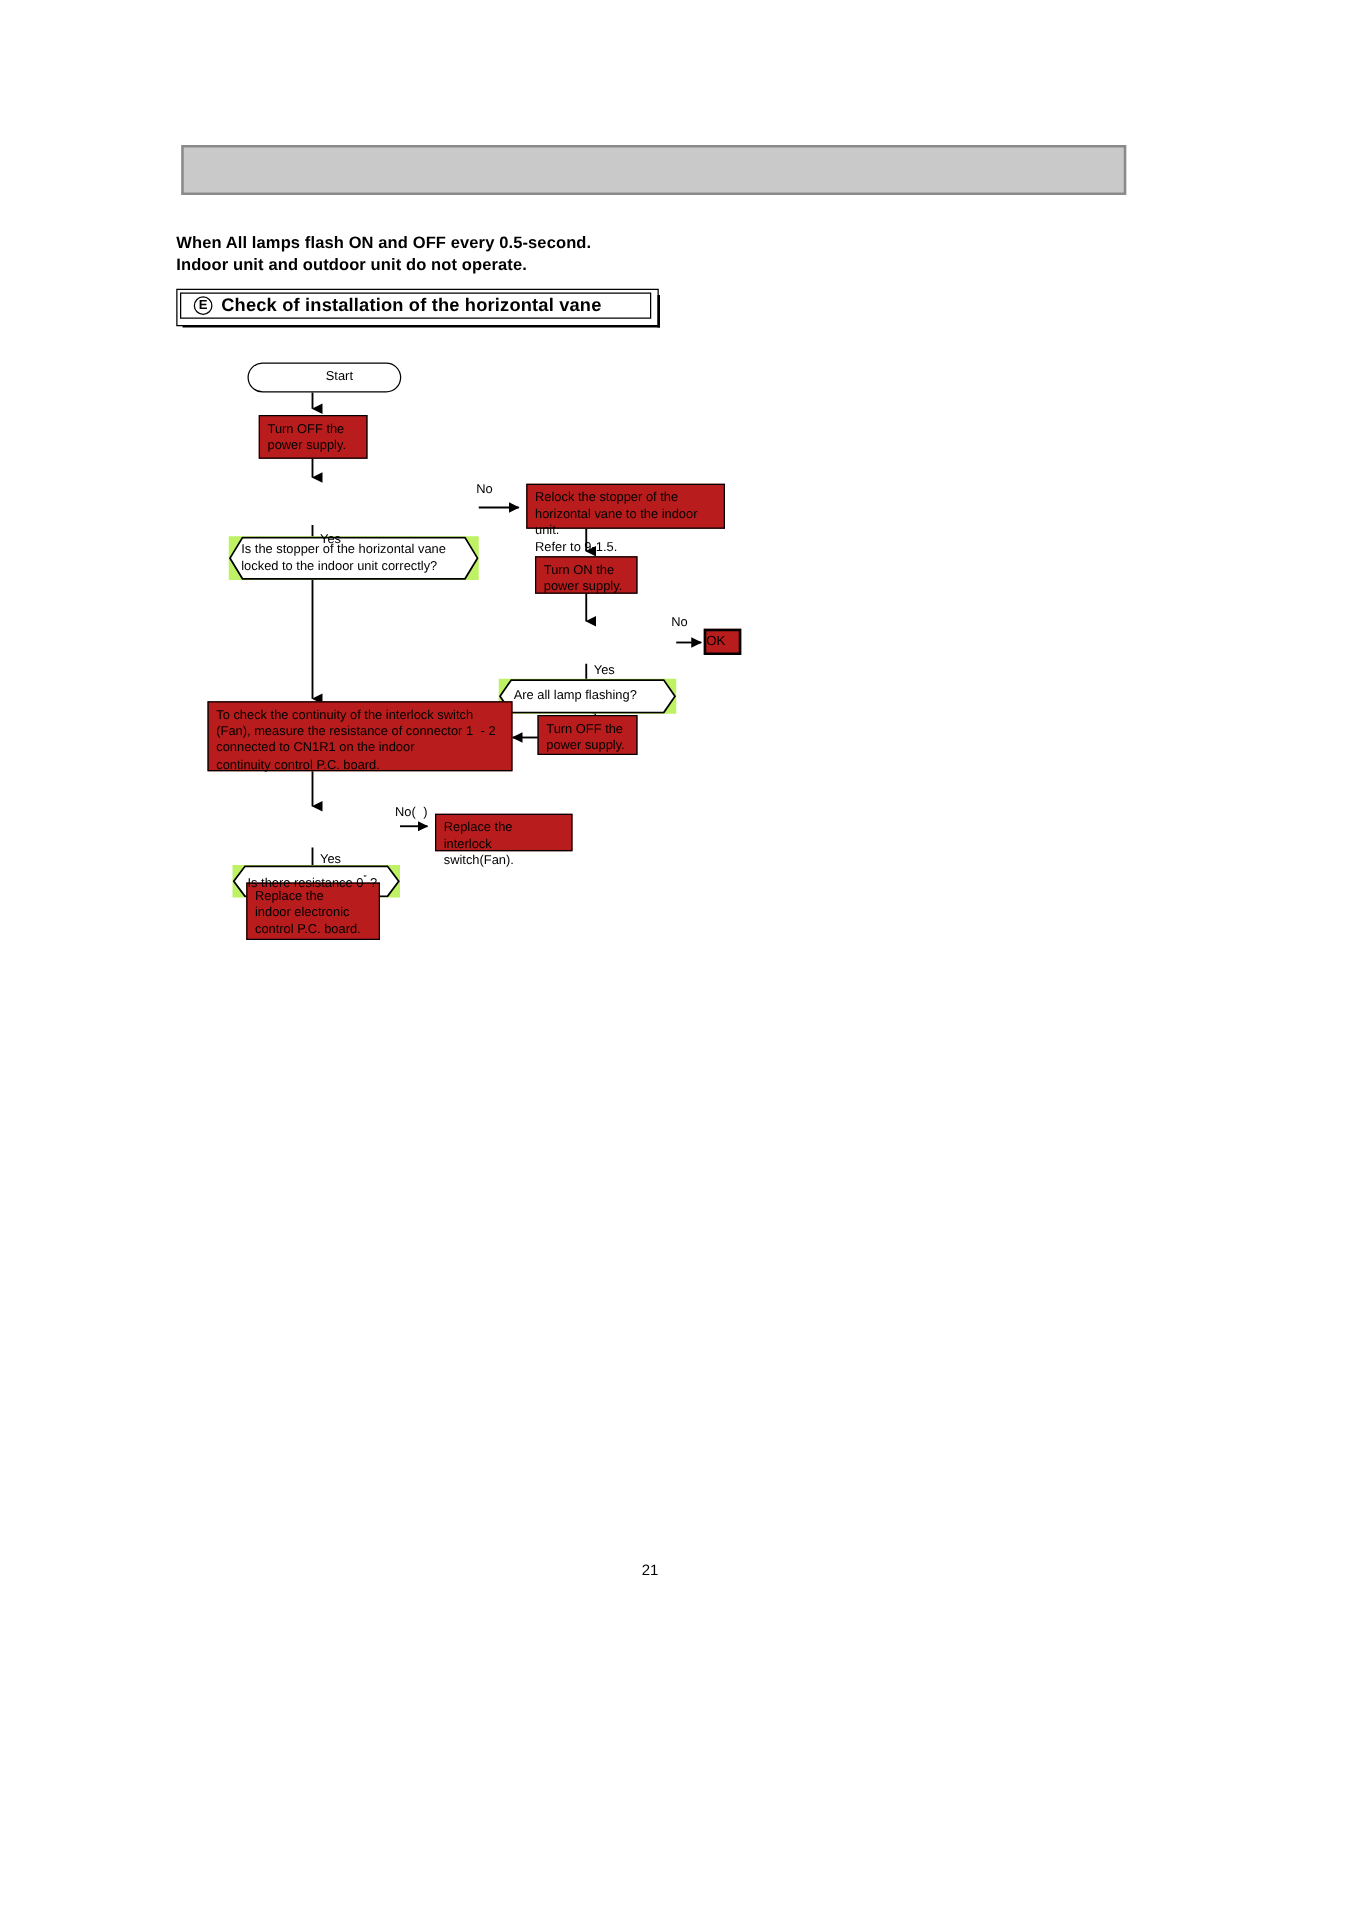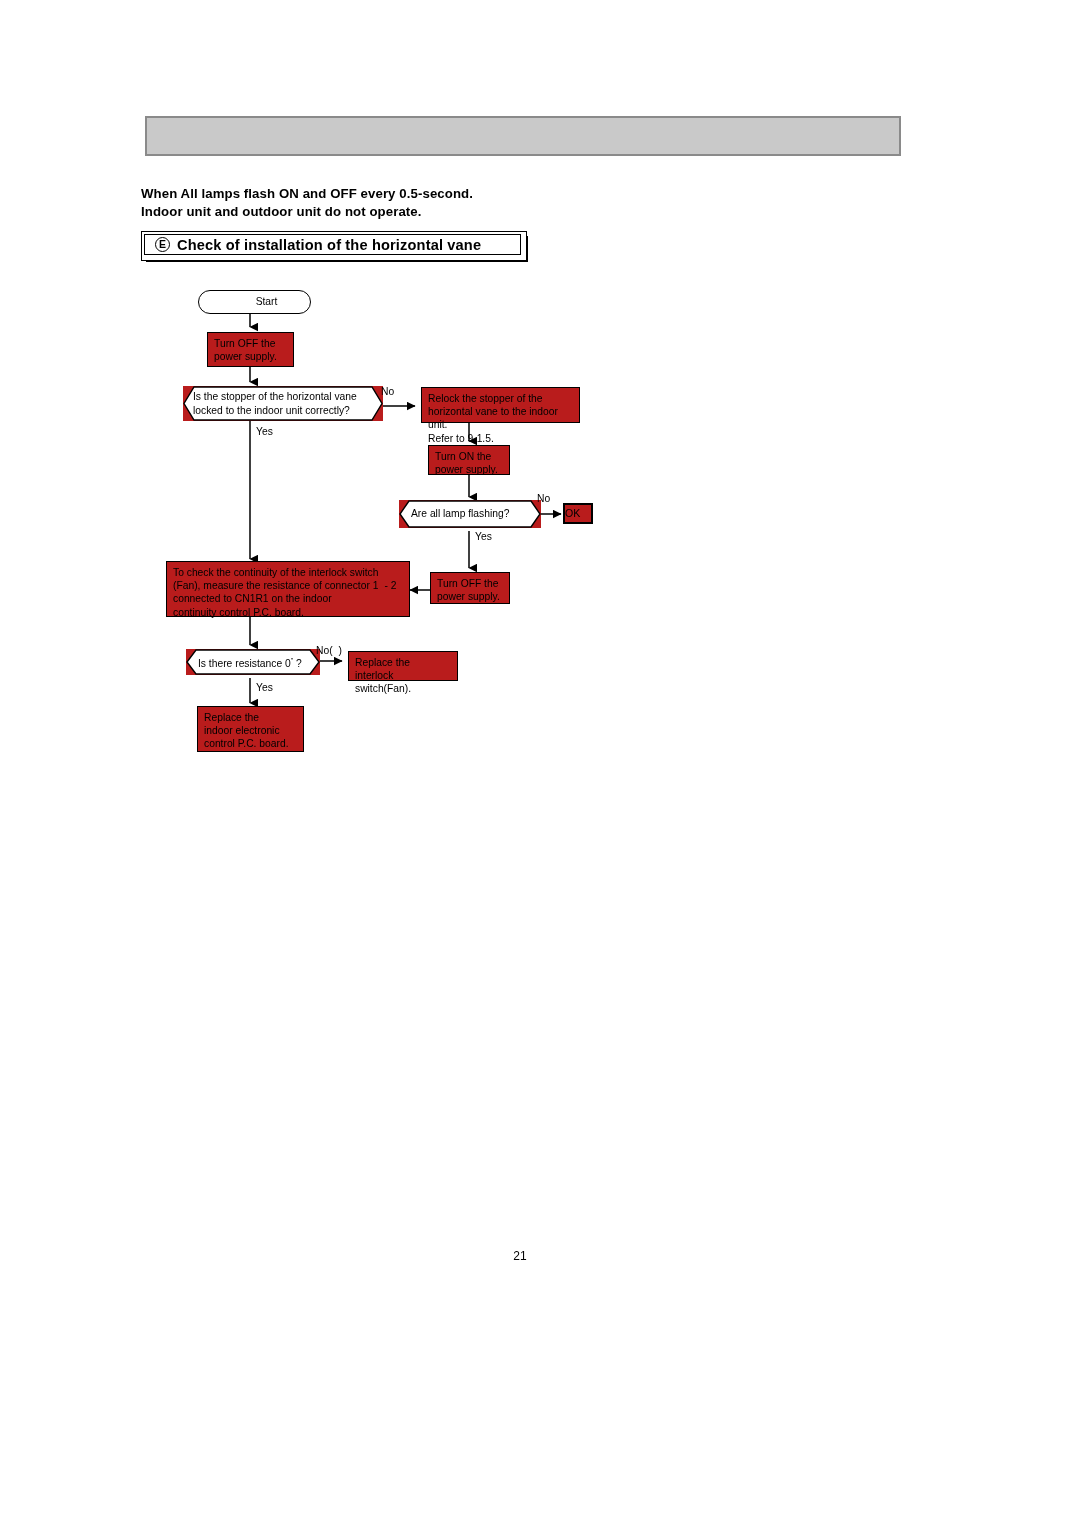--- a/index.html
+++ b/index.html
@@ -133,25 +133,26 @@
     border-radius: 999px;
     background: #fff;
     display: flex;
     align-items: center;
     justify-content: center;
     text-align: center;
   }
 
   
   .hex {
-    background: #b91c1c;
+    background: #bef264;
     display: flex;
     align-items: center;
     justify-content: flex-start;
     text-align: left;
+    margin-top: 43px;
   }
   .hex .hex-label {
     position: relative;
     z-index: 2;
   }
 
   .label-small {
     position: absolute;
     font-size: 10.3px;
     line-height: 12px;
@@ -239,21 +240,21 @@
       <line x1="250" y1="420" x2="250" y2="559" marker-end="url(#arrowDown)"></line>
 
       <line x1="250" y1="617" x2="250" y2="645" marker-end="url(#arrowDown)"></line>
 
       <line x1="320" y1="661" x2="342" y2="661" marker-end="url(#arrowRight)"></line>
 
       <line x1="250" y1="678" x2="250" y2="703" marker-end="url(#arrowDown)"></line>
     </g>
   </svg>
 
-  <div class="node stadium" style="left:198px; top:290px; width:113px; height:24px;padding-left:24px;">
+  <div class="node stadium" style="left:198px; top:290px; width:123px; height:24px;padding-left:24px;">
     <span>Start</span>
   </div>
 
   <div class="node box" style="left:207px; top:332px; width:87px; height:35px;">
     <div>Turn OFF the</div>
     <div>power supply.</div>
   </div>
 
   <div class="node hex" style="left:183px; top:386px; width:200px; height:35px; padding-left:10px;">
     <svg style="position:absolute; left:0; top:0; width:200px; height:35px;" viewBox="0 0 200 35" preserveAspectRatio="none">

